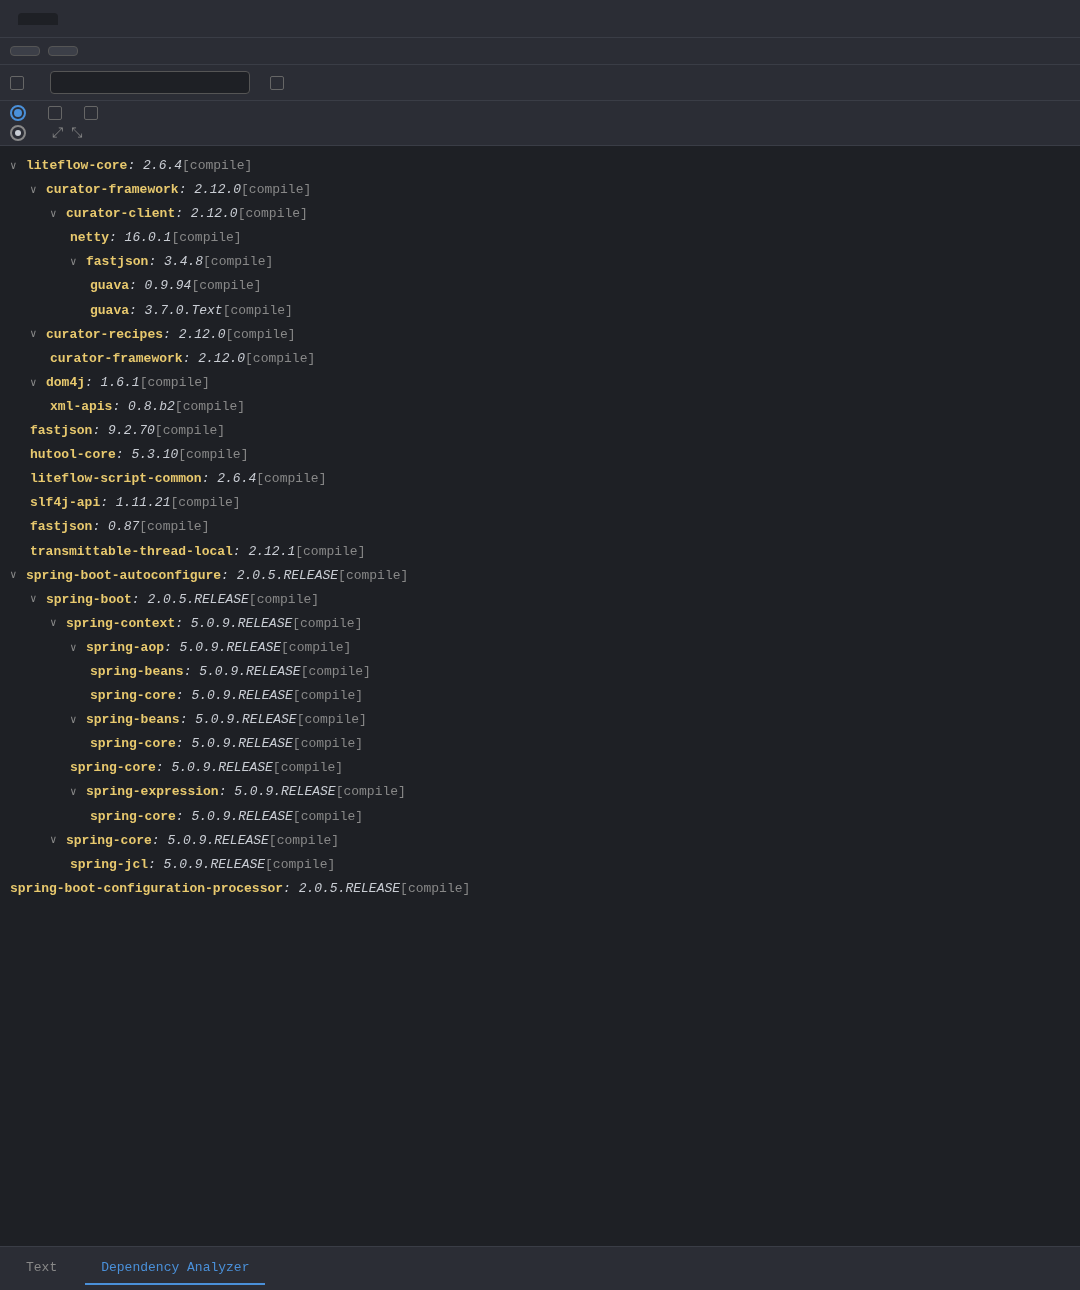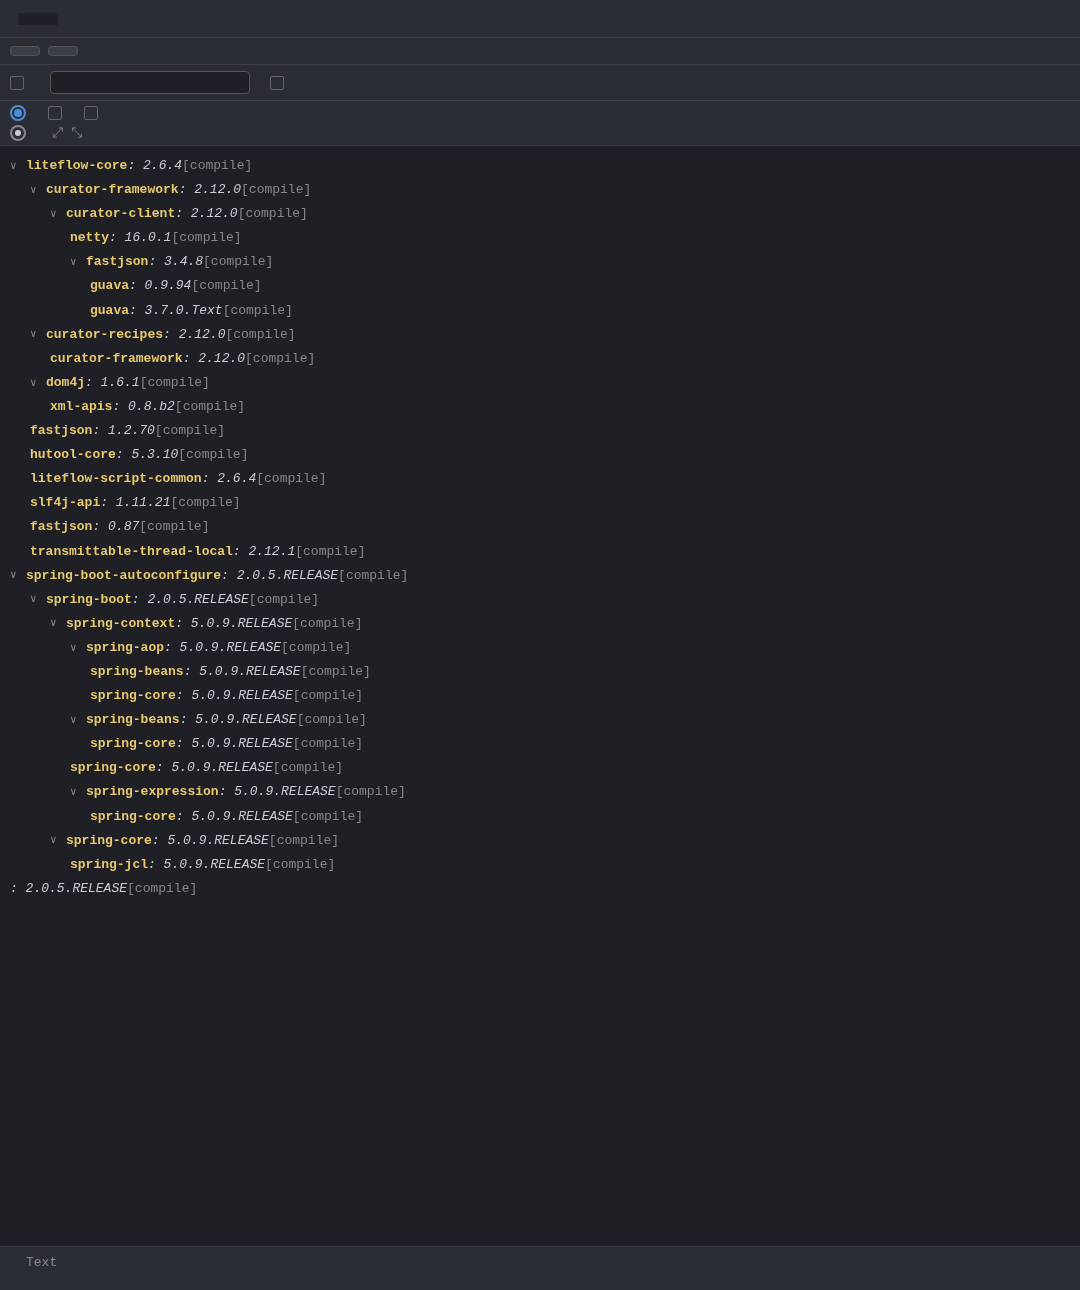--- a/index.html
+++ b/index.html
@@ -233,21 +233,21 @@
     }
     .dep-scope {
       color: #888;
     }
 
     
     .bottom-bar {
       background: #2b2d35;
       border-top: 1px solid #3a3d46;
       display: flex;
-      align-items: flex-start;
+      align-items: center;
       padding: 0 10px;
       height: 44px;
       flex-shrink: 0;
       gap: 12px;
     }
     .bottom-tab {
       padding: 8px 16px;
       font-size: 13px;
       color: #888;
       cursor: pointer;
@@ -409,21 +409,21 @@
         <span class="indent" style="width: 40px; display: inline-block;"></span>
         <span class="dep-name">xml-apis</span>
         <span class="dep-version"> : 0.8.b2 </span>
         <span class="dep-scope">[compile]</span>
       </div>
     </div>
     <div class="tree-node">
       <div class="node-row">
         <span class="indent" style="width: 20px; display: inline-block;"></span>
         <span class="dep-name">fastjson</span>
-        <span class="dep-version"> : 1.2.70 </span>
+        <span class="dep-version"> : 9.2.70 </span>
         <span class="dep-scope">[compile]</span>
       </div>
     </div>
     <div class="tree-node">
       <div class="node-row">
         <span class="indent" style="width: 20px; display: inline-block;"></span>
         <span class="dep-name">hutool-core</span>
         <span class="dep-version"> : 5.3.10 </span>
         <span class="dep-scope">[compile]</span>
       </div>
@@ -567,21 +567,23 @@
       <div class="node-row">
         <span class="indent" style="width: 60px; display: inline-block;"></span>
         <span class="dep-name">spring-jcl</span>
         <span class="dep-version"> : 5.0.9.RELEASE </span>
         <span class="dep-scope">[compile]</span>
       </div>
     </div>
     <div class="tree-node">
       <div class="node-row">
         <span class="indent" style="width: 0px; display: inline-block;"></span>
+        <span class="dep-name">spring-boot-configuration-processor</span>
         <span class="dep-version"> : 2.0.5.RELEASE </span>
         <span class="dep-scope">[compile]</span>
       </div>
     </div>
   </div>
 
 <div class="bottom-bar">
 <div class="bottom-tab">Text</div>
+    <div class="bottom-tab active">Dependency Analyzer</div>
   </div>
 
 </body></html>

